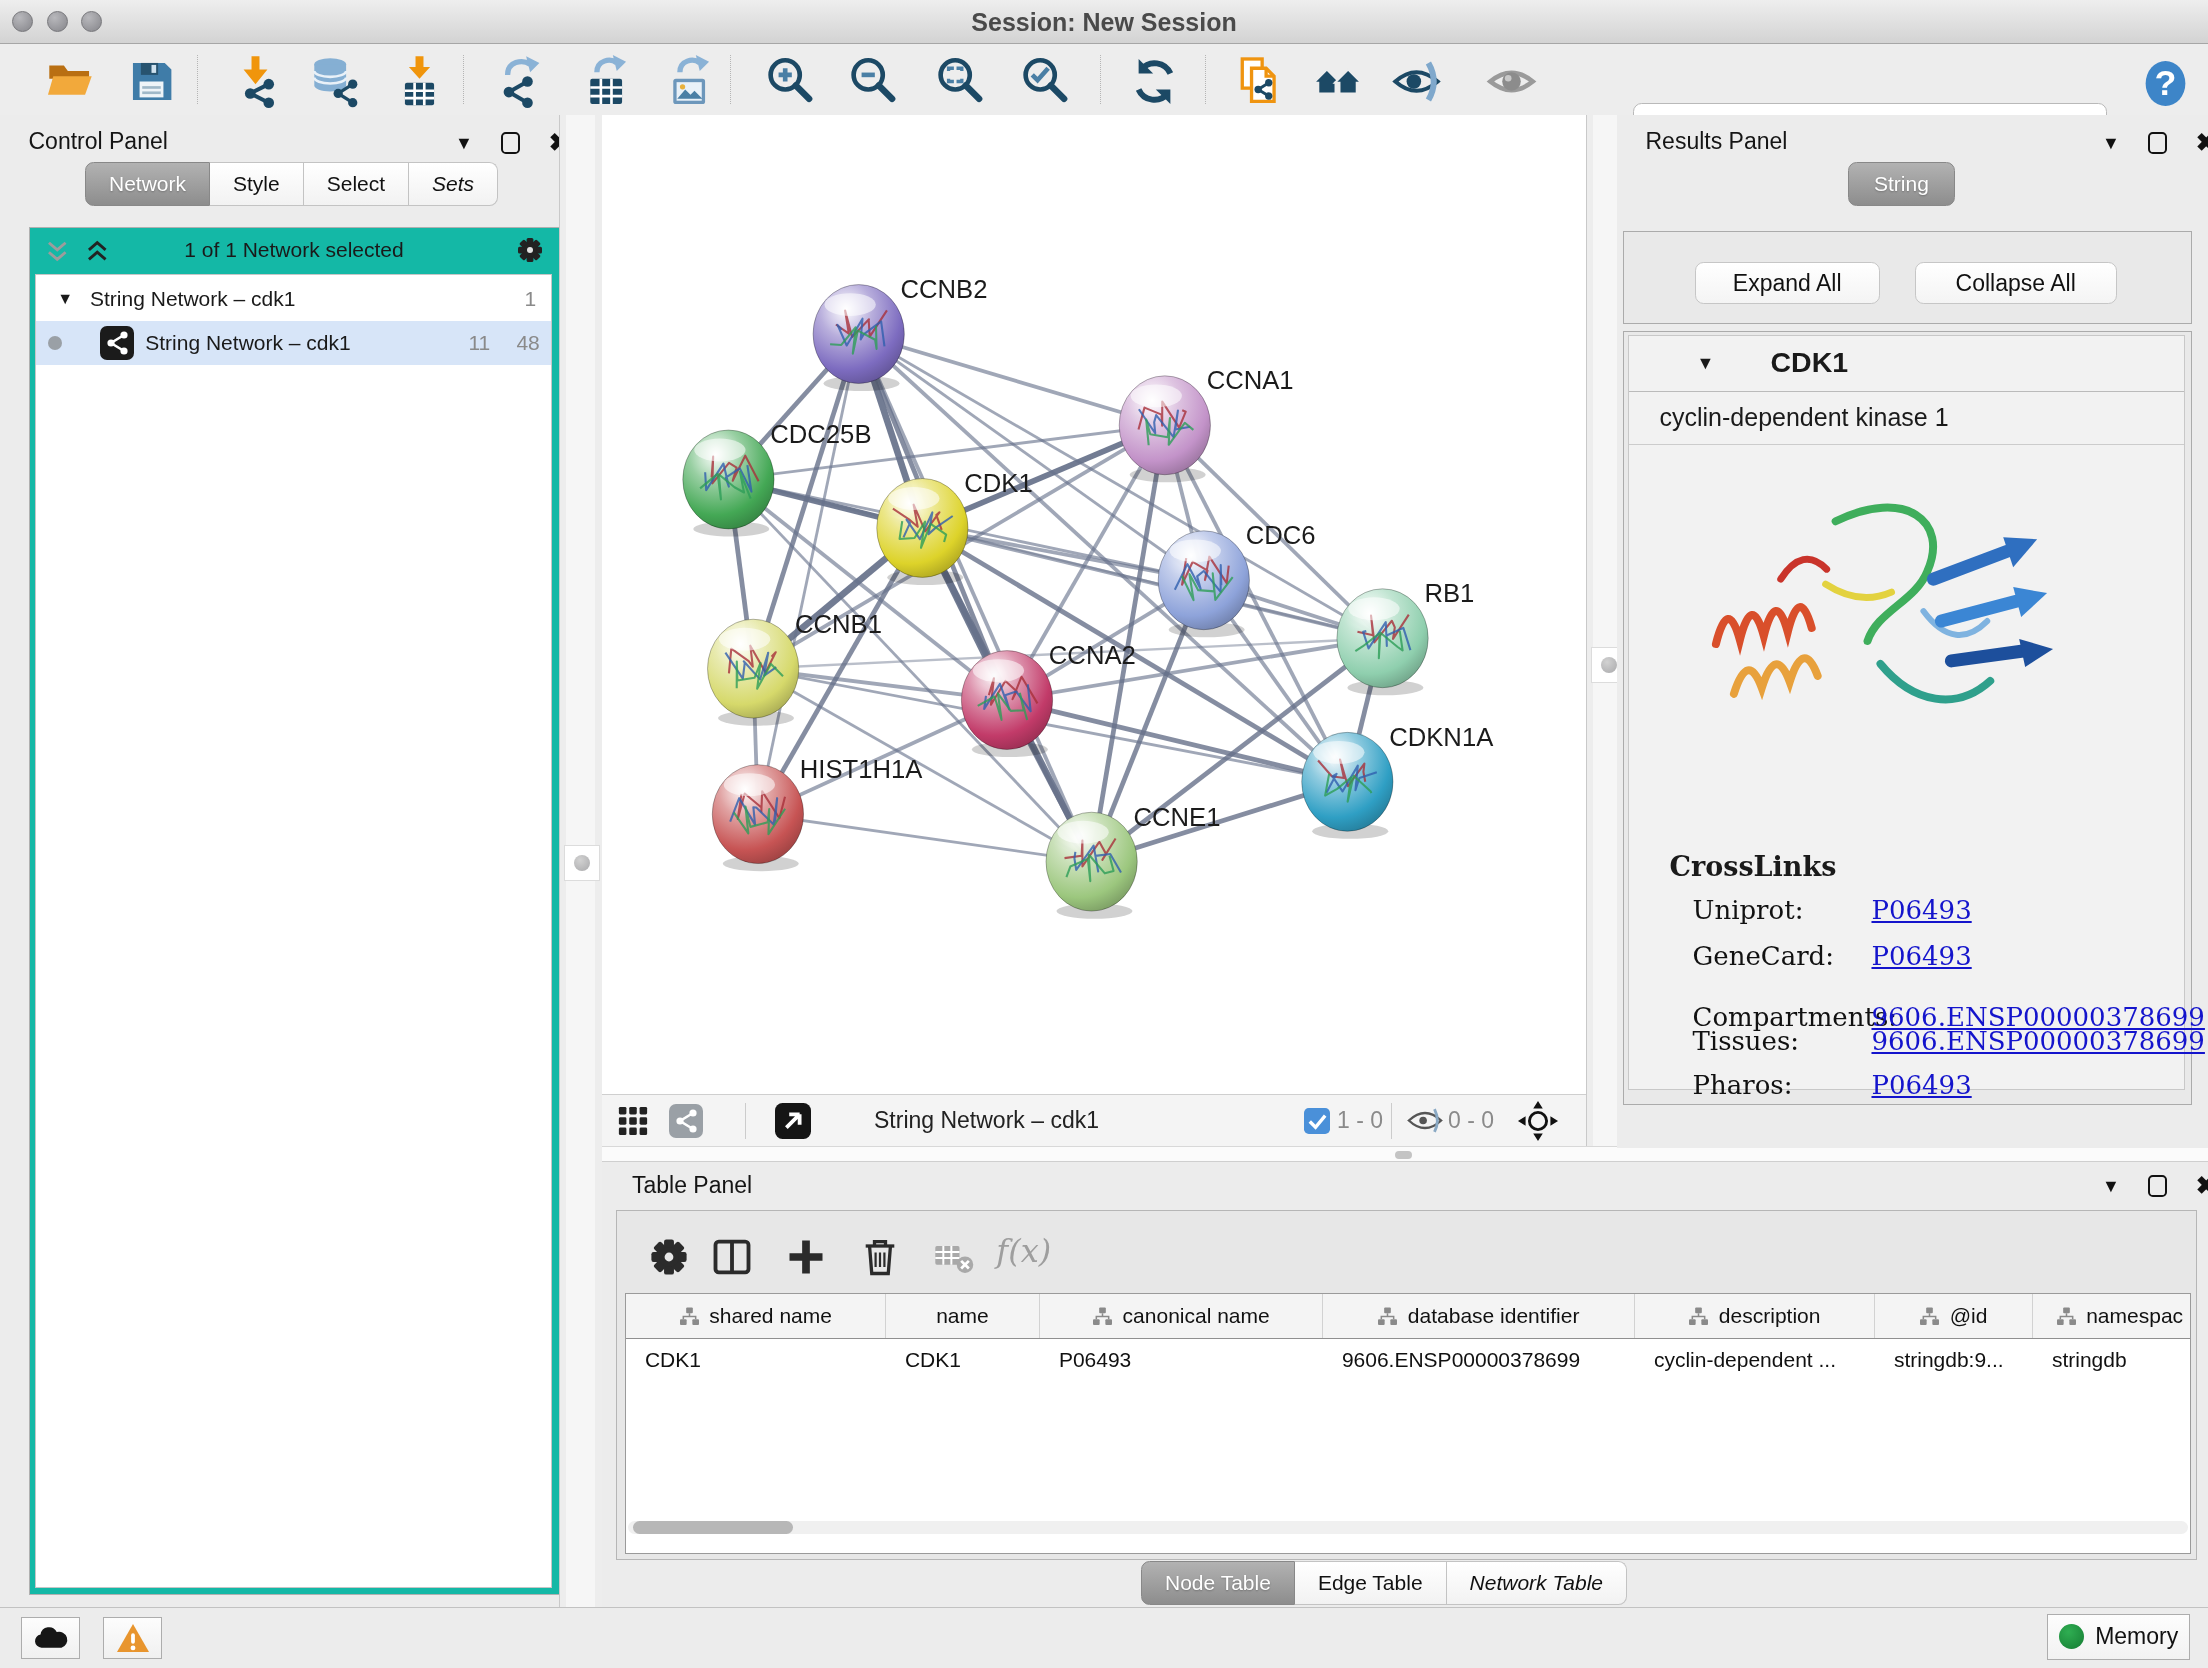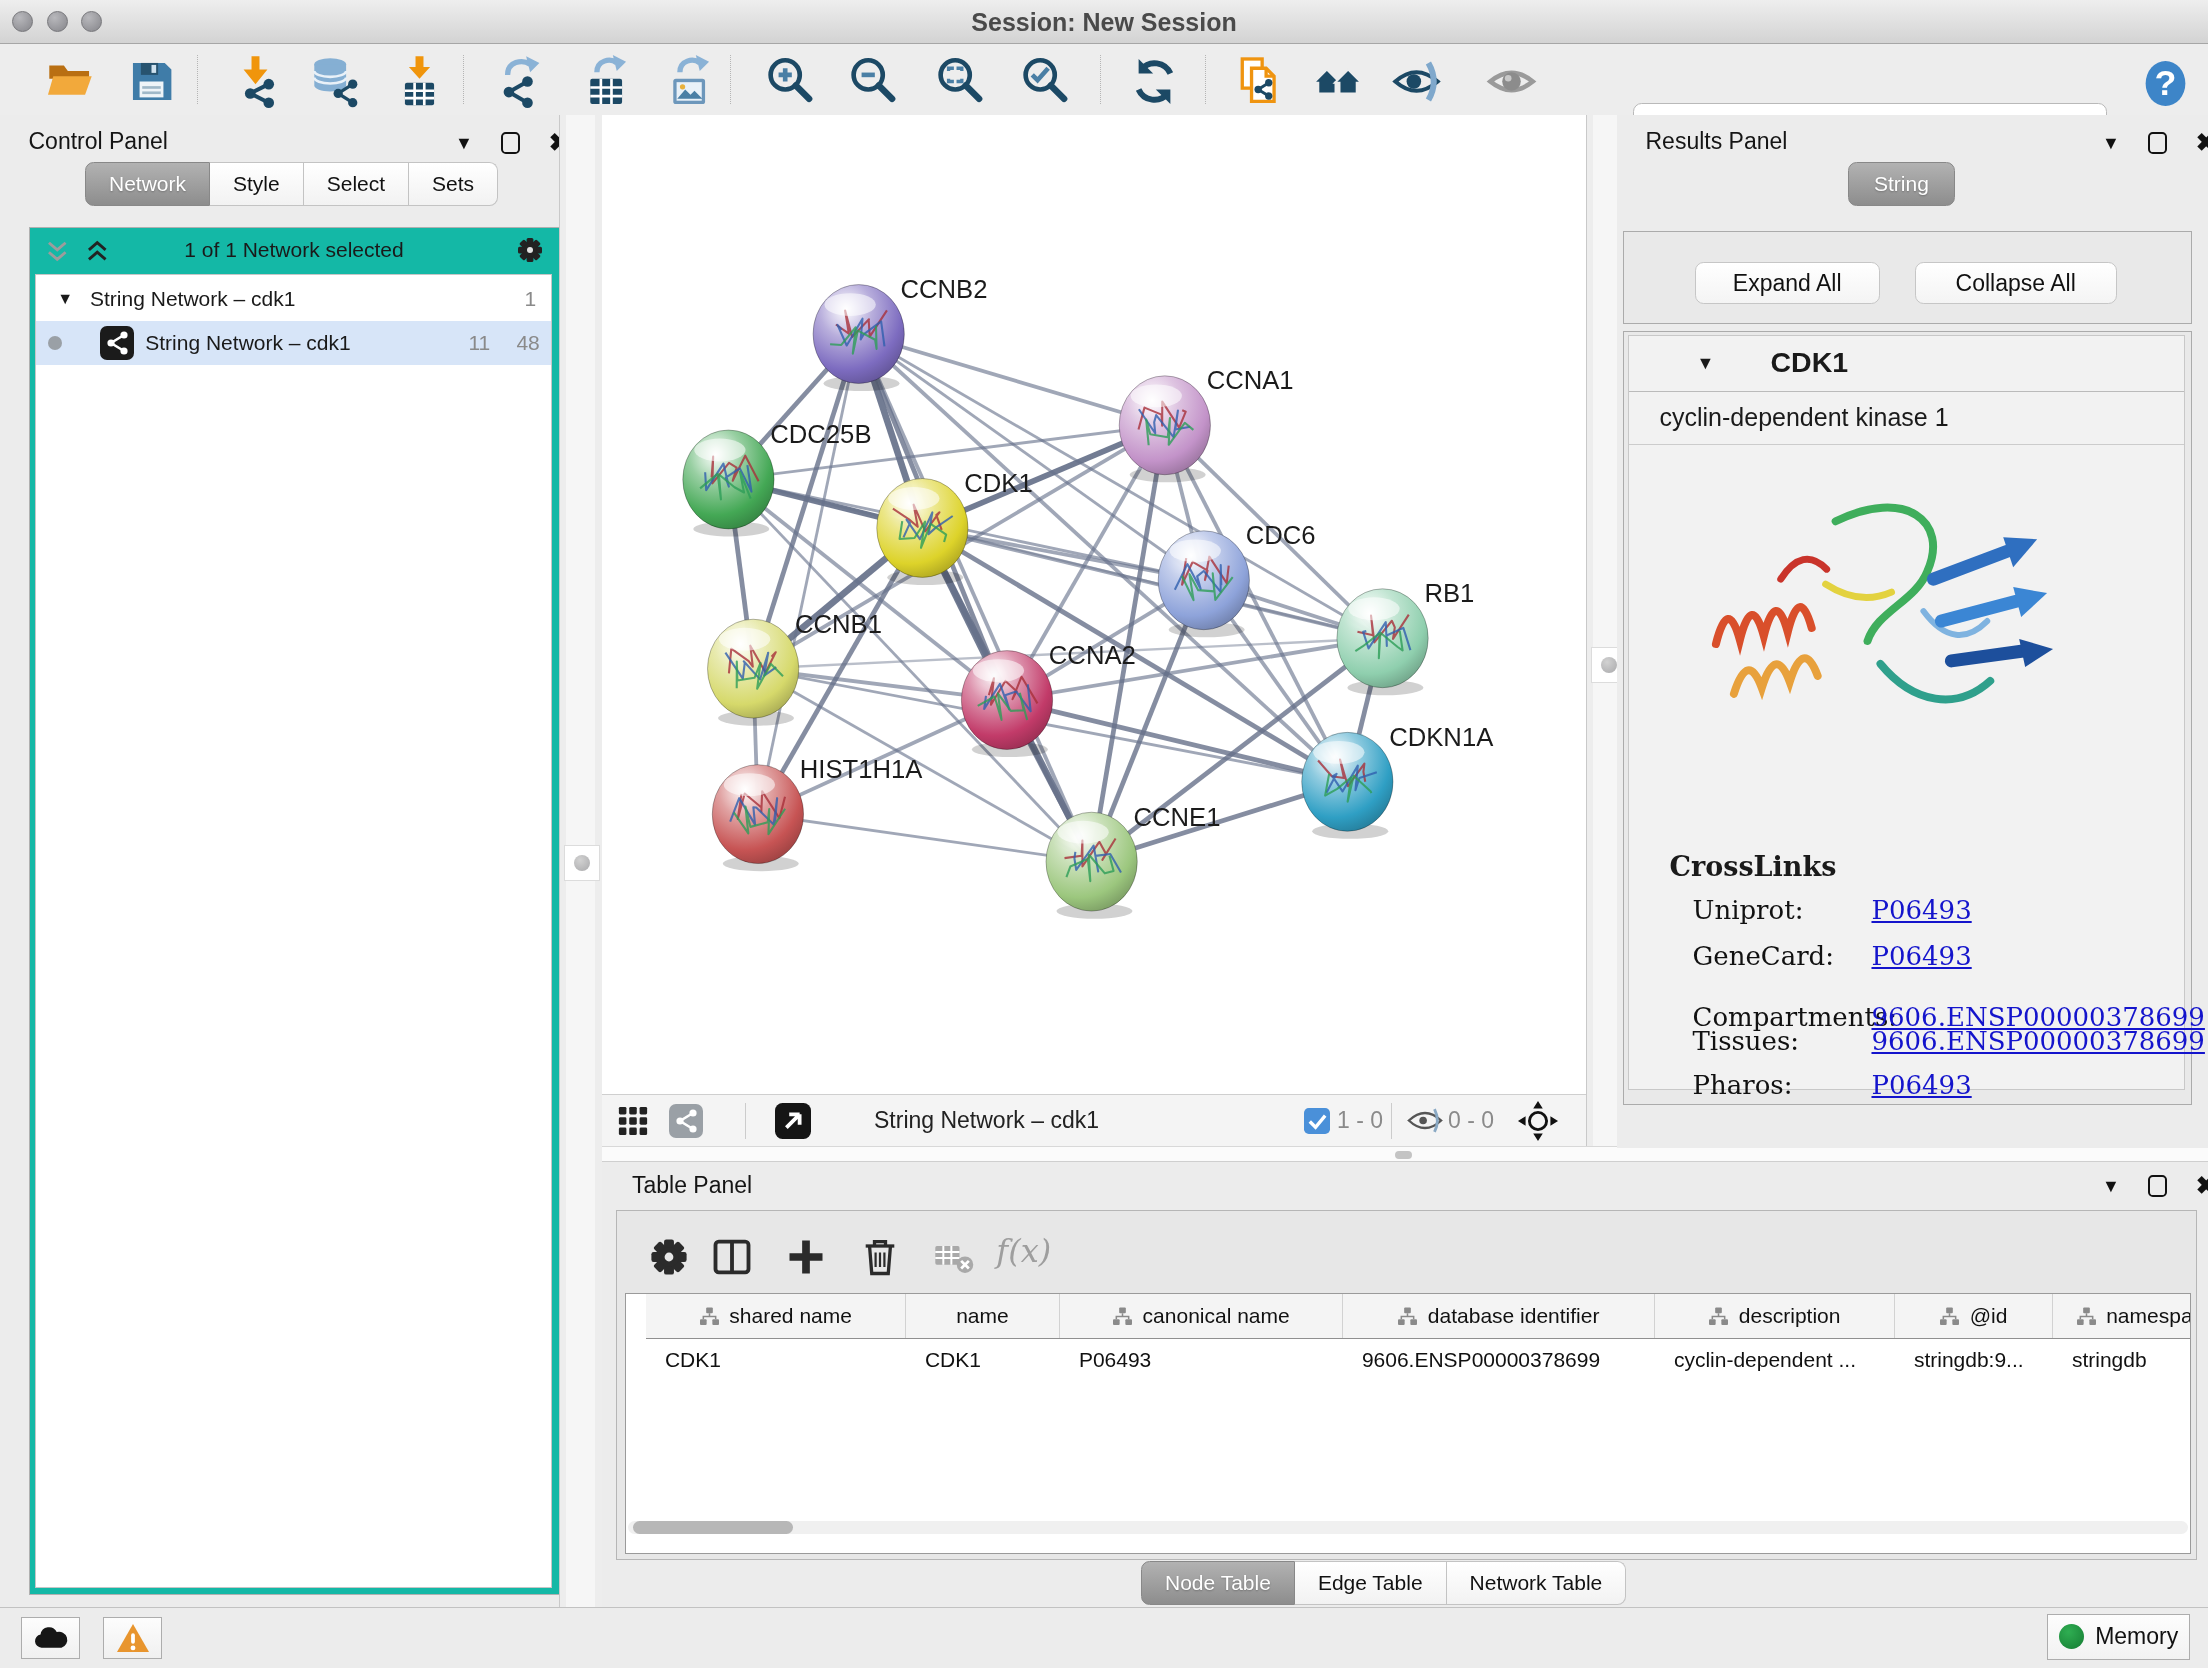--- a/index.html
+++ b/index.html
@@ -23,21 +23,21 @@
   
   .panel-title{font-size:23px;color:#151515;}
   .win-icons{position:absolute;display:flex;align-items:center;gap:28.5px;}
   .w-collapse{font-size:18px;color:#111;line-height:1;}
   .w-float{width:19px;height:22px;border:2.9px solid #111;border-radius:4.8px;box-sizing:border-box;}
   .w-close{font-size:25px;font-weight:bold;color:#111;line-height:1;}
 
   .seg{display:flex;padding-left:18px;}
   .seg .tab{height:42px;line-height:42px;padding:0 23px;background:linear-gradient(#ffffff,#f2f2f2);border:1px solid #c3c3c3;border-left:none;font-size:21px;color:#111;text-align:center;}
   .seg .tab:first-child{border-left:1px solid #c3c3c3;border-radius:8.6px 0 0 8.6px;}
-  .seg .tab:last-child{border-radius:0 8.6px 8.6px 0;}
+  .seg .tab:last-child{border-radius:0 8.6px 8.6px 0;font-style:italic;}
   .seg .tab.active{background:linear-gradient(#b2b2b2,#8d8d8d);color:#fff;border-color:#888;text-shadow:0 1px 1.9px rgba(0,0,0,.25);}
   .tab.lone{border:1px solid #888;border-radius:8.6px;background:linear-gradient(#b2b2b2,#8d8d8d);color:#fff;height:42px;line-height:42px;padding:0 25px;font-size:21px;text-shadow:0 1px 1.9px rgba(0,0,0,.25);}
 
   
   #control-panel{left:0;top:115px;width:559px;height:1492px;background:#ececec;}
   #cp-inner{position:absolute;left:28.5px;top:112px;width:531px;height:1368px;background:#14b8a6;border:1px solid #b0b0b0;box-sizing:border-box;}
   #cp-toolbar{position:absolute;left:0;top:0;width:100%;height:44px;}
   #cp-tree{position:absolute;left:5.7px;top:46px;width:517px;height:1314px;background:#fff;border:1px solid #c6c6c6;box-sizing:border-box;}
   .tree-row{position:absolute;left:0;width:100%;height:44px;display:flex;align-items:center;font-size:21px;}
   .count{color:#8a8a8a;}
@@ -71,21 +71,21 @@
   .cl-row{position:absolute;left:0;width:100%;height:44px;font-size:26px;}
   .cl-label{position:absolute;left:63px;color:#111;}
   .cl-link{position:absolute;left:242px;text-decoration:underline;}
 
   
   #table-panel{left:602px;top:1162px;width:1606px;height:445px;background:#ececec;}
   #tp-inner{position:absolute;left:14.3px;top:48px;width:1581px;height:350px;background:#e7e7e7;border:1px solid #b6b6b6;box-sizing:border-box;}
   .tp-tool{position:absolute;top:21px;width:49px;height:49px;background:none;border:none;padding:0;cursor:pointer;}
   .tp-tool svg{width:44px;height:44px;display:block;margin:auto;}
   #fx{font-family:"DejaVu Serif",serif;font-style:italic;font-size:32px;color:#9e9e9e;}
-  #tp-table{position:absolute;left:7.6px;top:82px;width:1566px;height:261px;background:#fff;border:1px solid #9a9a9a;box-sizing:border-box;overflow:hidden;padding-left:20px;}
+  #tp-table{position:absolute;left:7.6px;top:82px;width:1566px;height:261px;background:#fff;border:1px solid #9a9a9a;box-sizing:border-box;overflow:hidden;}
   #tp-header{display:flex;height:44px;background:#f4f4f4;border-bottom:1.9px solid #8f8f8f;}
   .th{display:flex;align-items:center;justify-content:center;gap:9.5px;font-size:21px;color:#111;border-right:1px solid #d2d2d2;box-sizing:border-box;overflow:hidden;white-space:nowrap;flex:none;}
   #tp-row{display:flex;height:42px;}
   .td{display:flex;align-items:center;padding-left:19px;font-size:21px;color:#111;box-sizing:border-box;overflow:hidden;white-space:nowrap;flex:none;}
   #tp-scroll{position:absolute;left:1.9px;right:1.9px;bottom:19px;height:13.3px;background:#f0f0f0;border-radius:6.7px;}
   #tp-thumb{position:absolute;left:5.7px;top:0;width:160px;height:13.3px;background:#b7b7b7;border-radius:6.7px;}
   #tp-tabs{position:absolute;left:521px;top:399px;}
 
   
   #statusbar{left:0;top:1607px;width:2208px;height:61px;background:#ececec;border-top:1px solid #c2c2c2;box-sizing:border-box;}

